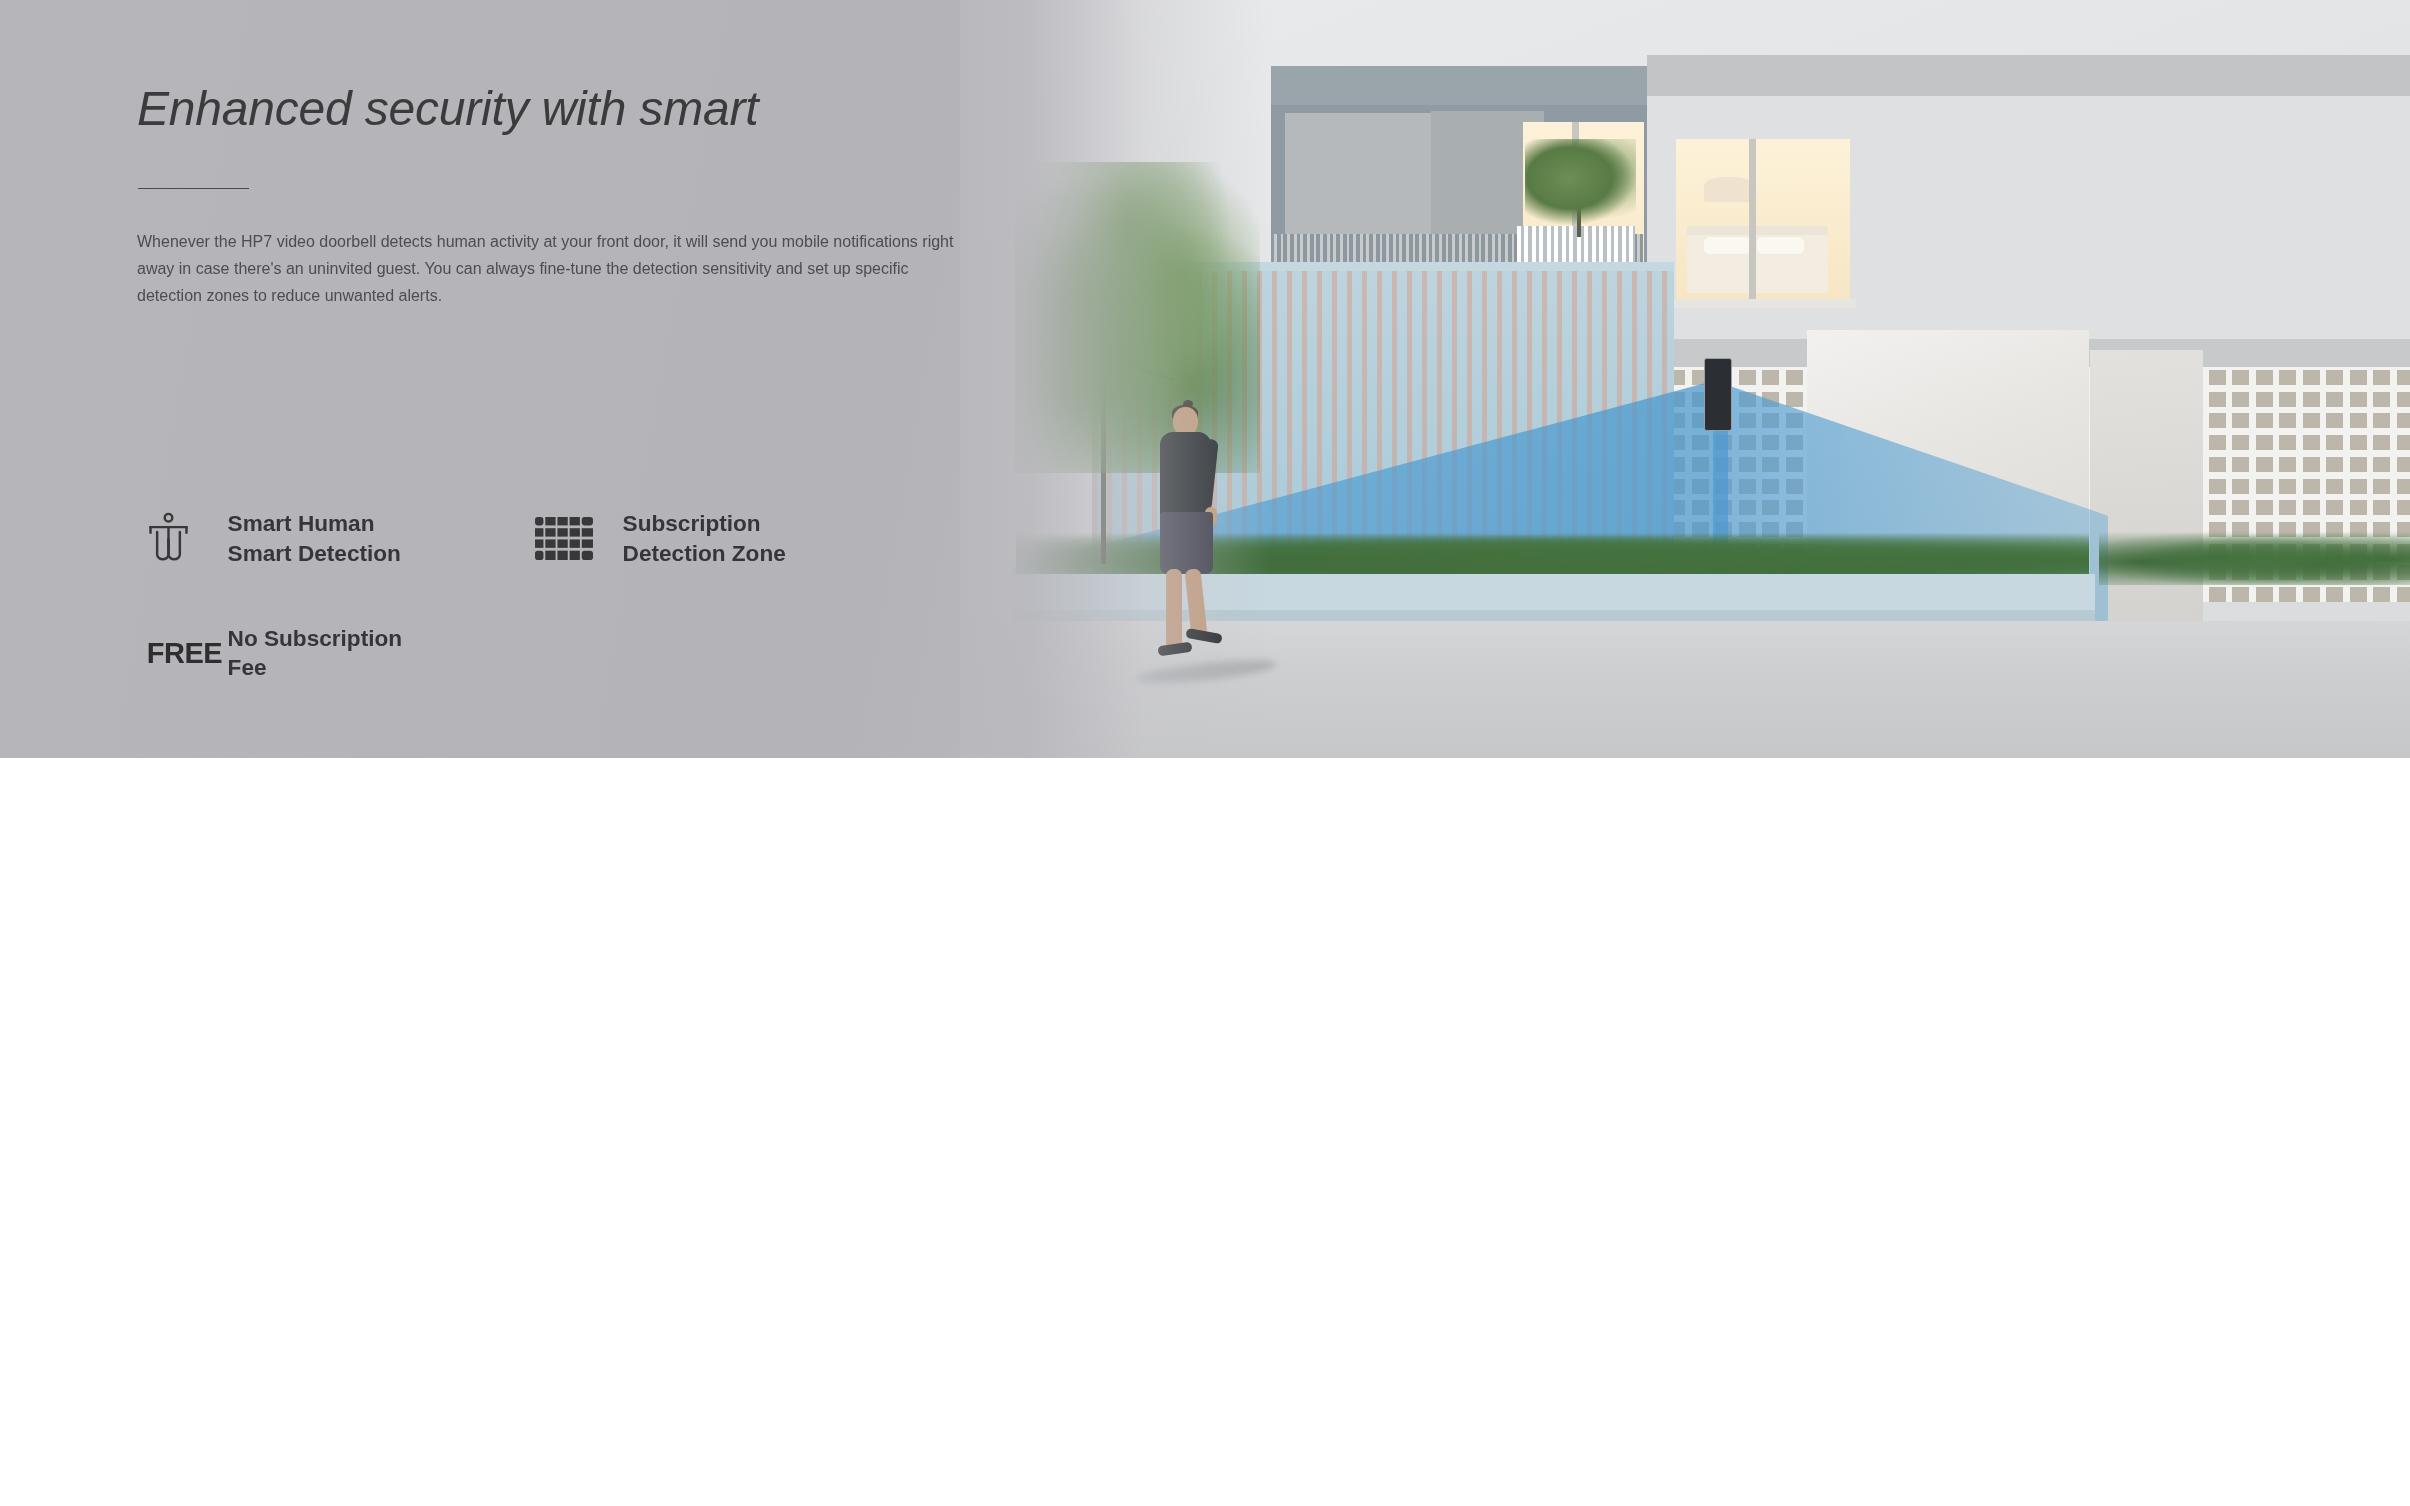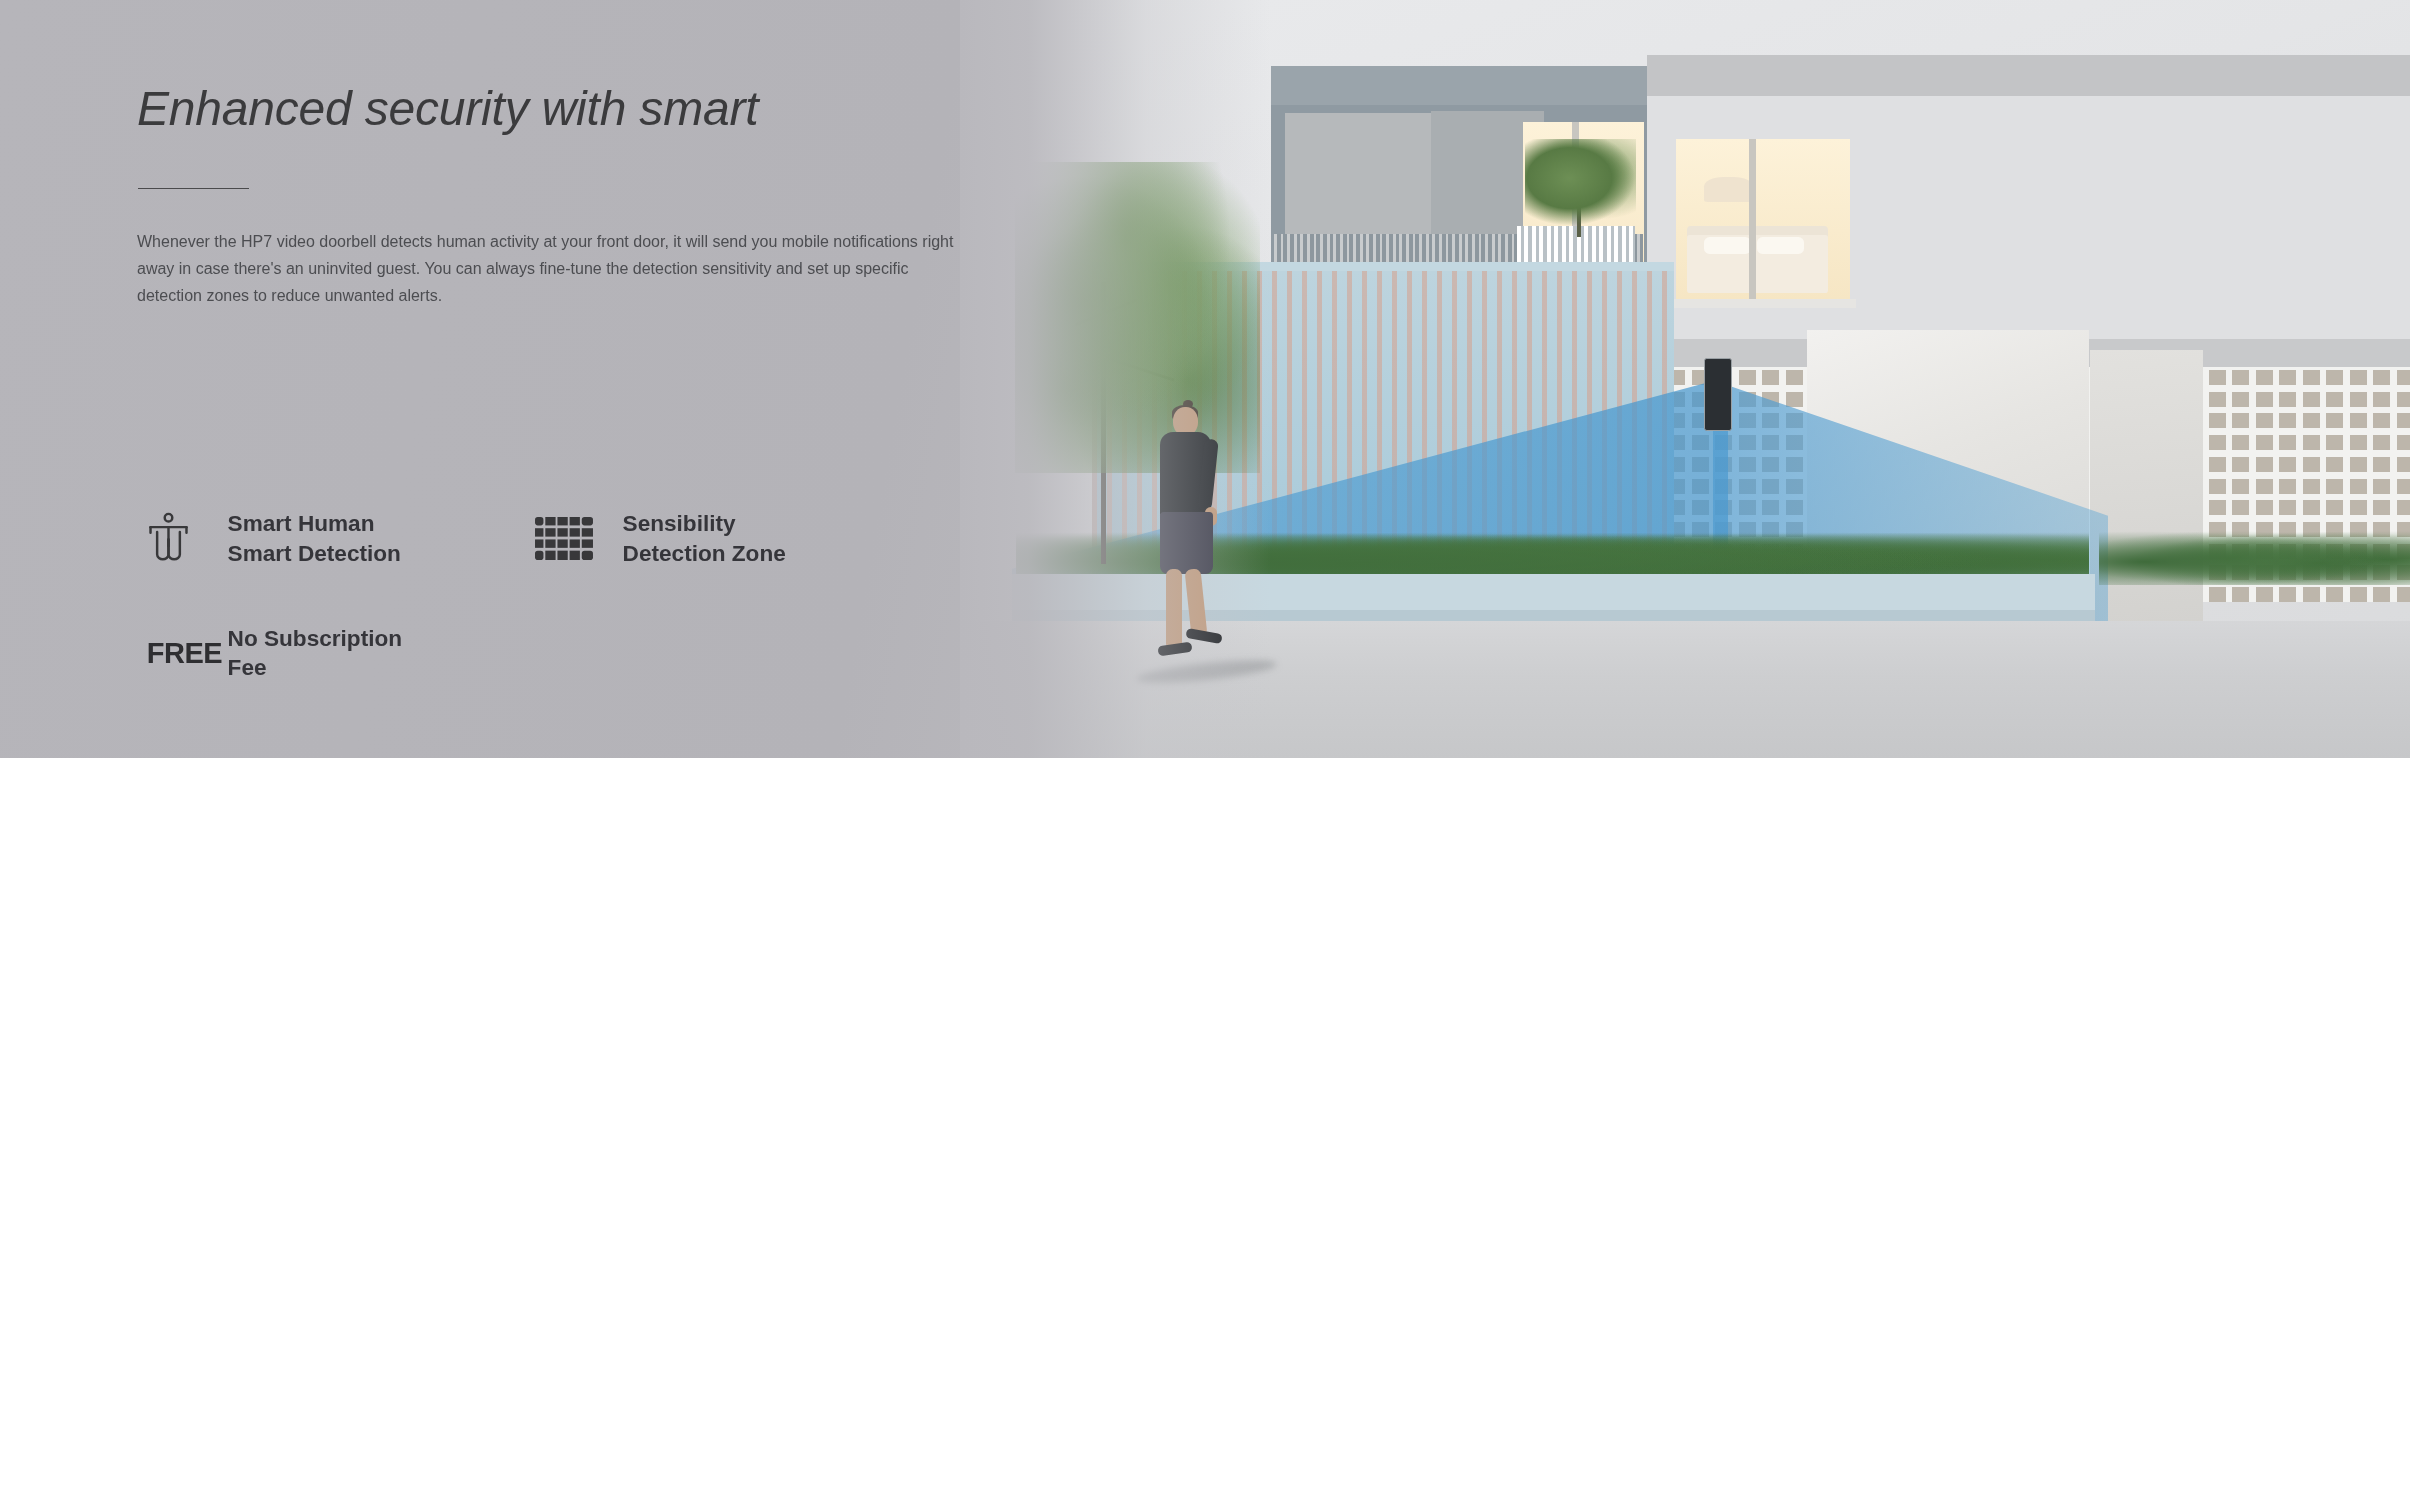--- a/index.html
+++ b/index.html
@@ -325,21 +325,21 @@
               <rect x="50" y="24" width="12" height="9"></rect>
             <rect x="0" y="36" width="9" height="10" rx="3"></rect>
               <rect x="11" y="36" width="11" height="10"></rect>
               <rect x="24" y="36" width="11" height="10"></rect>
               <rect x="37" y="36" width="11" height="10"></rect>
               <rect x="50" y="36" width="12" height="10" rx="3"></rect>
           </g>
         </svg>
       </div>
       <div class="f-label">
-        <span>Sensibility</span><br>
+        <span>Subscription</span><br>
         <span>Detection Zone</span>
       </div>
     </div>
 
 
     <div class="feature">
       <div class="f-ico f-free">FREE</div>
       <div class="f-label">
         <span>No Subscription</span><br>
         <span>Fee</span>

